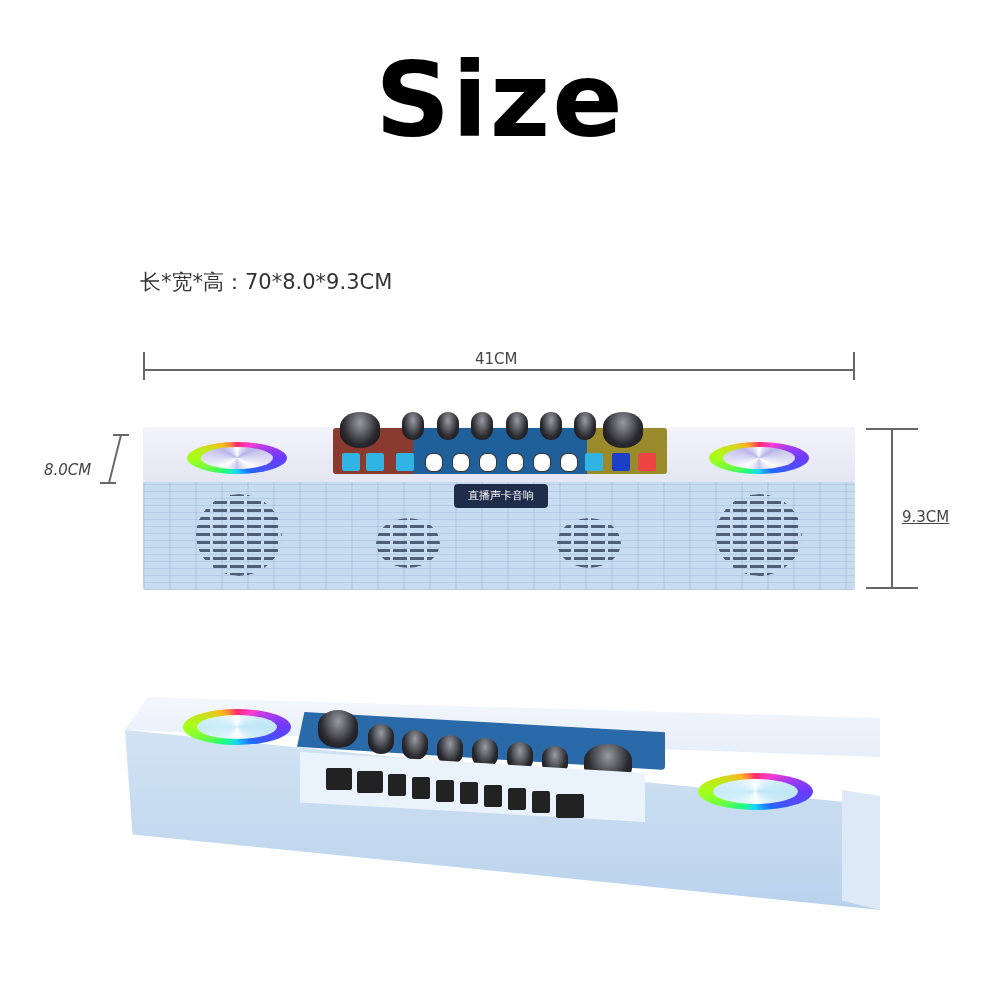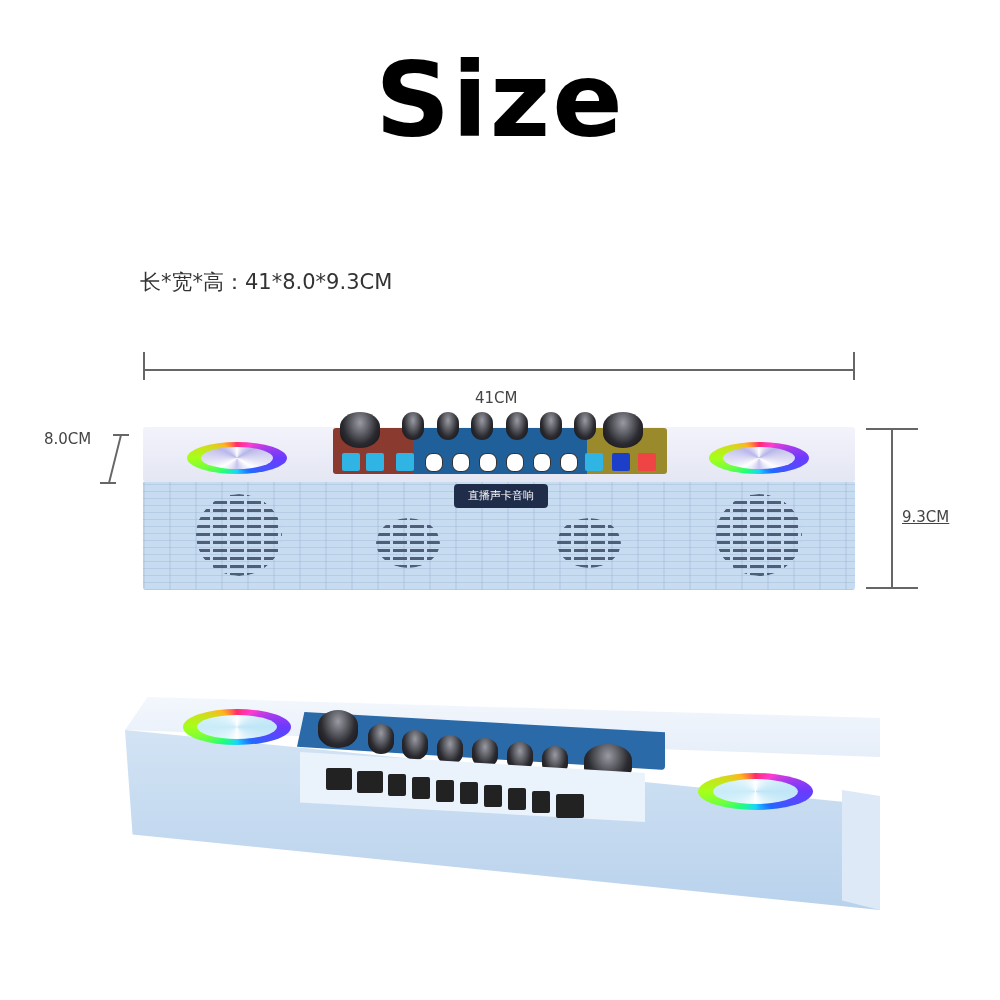--- a/index.html
+++ b/index.html
@@ -36,28 +36,28 @@
   .p-panel { left:297px; top:712px; width:368px; height:58px; background:#2a6aa8; border-radius:4px;
              clip-path: polygon(2% 0, 100% 35%, 100% 100%, 0 60%); }
   .p-face { left:300px; top:752px; width:345px; height:70px; background:#eaf2fb;
             clip-path: polygon(0 0,100% 30%,100% 100%,0 72%); }
   .port { background:#222; border-radius:2px; }
 </style>
 </head>
 <body>
 
 <div class="abs title">Size</div>
-<div class="abs spec">长*宽*高：41*8.0*9.3CM</div>
+<div class="abs spec">长*宽*高：70*8.0*9.3CM</div>
 
 <div class="abs dimline" style="left:143px;top:369px;width:712px;height:2px;"></div>
 <div class="abs dimline" style="left:143px;top:352px;width:2px;height:28px;"></div>
 <div class="abs dimline" style="left:853px;top:352px;width:2px;height:28px;"></div>
-<div class="abs dimlabel" style="left:475px;top:350px;margin-top:39px;">41CM</div>
+<div class="abs dimlabel" style="left:475px;top:350px;">41CM</div>
 
-<div class="abs dimlabel" style="left:44px;top:430px;">8.0CM</div>
+<div class="abs dimlabel" style="left:44px;top:461px;font-style:italic;">8.0CM</div>
 <div class="abs dimline" style="left:113px;top:434px;width:16px;height:2px;"></div>
 <div class="abs dimline" style="left:100px;top:482px;width:16px;height:2px;"></div>
 <div class="abs dimline" style="left:114px;top:435px;width:2px;height:48px;transform:skewX(-14deg);"></div>
 
 <div class="abs dimline" style="left:866px;top:428px;width:52px;height:2px;"></div>
 <div class="abs dimline" style="left:866px;top:587px;width:52px;height:2px;"></div>
 <div class="abs dimline" style="left:891px;top:429px;width:2px;height:159px;"></div>
 <div class="abs dimlabel" style="left:902px;top:508px;text-decoration:underline;">9.3CM</div>
 
 <div>

